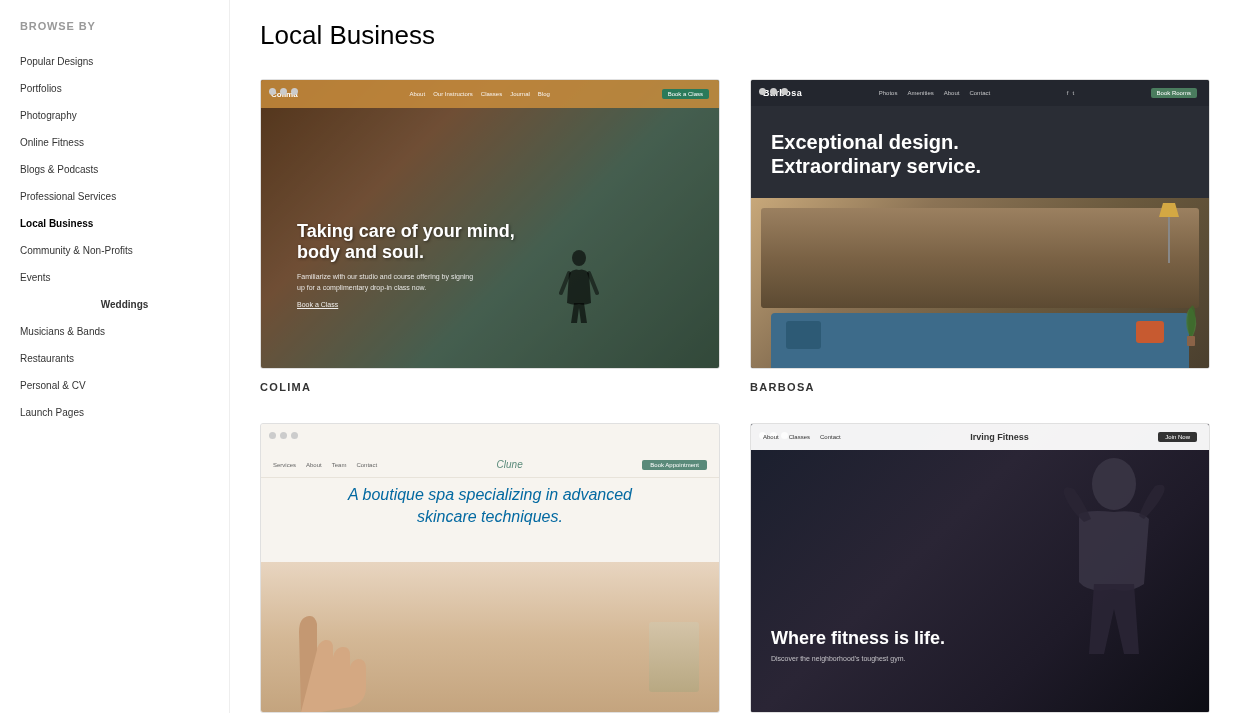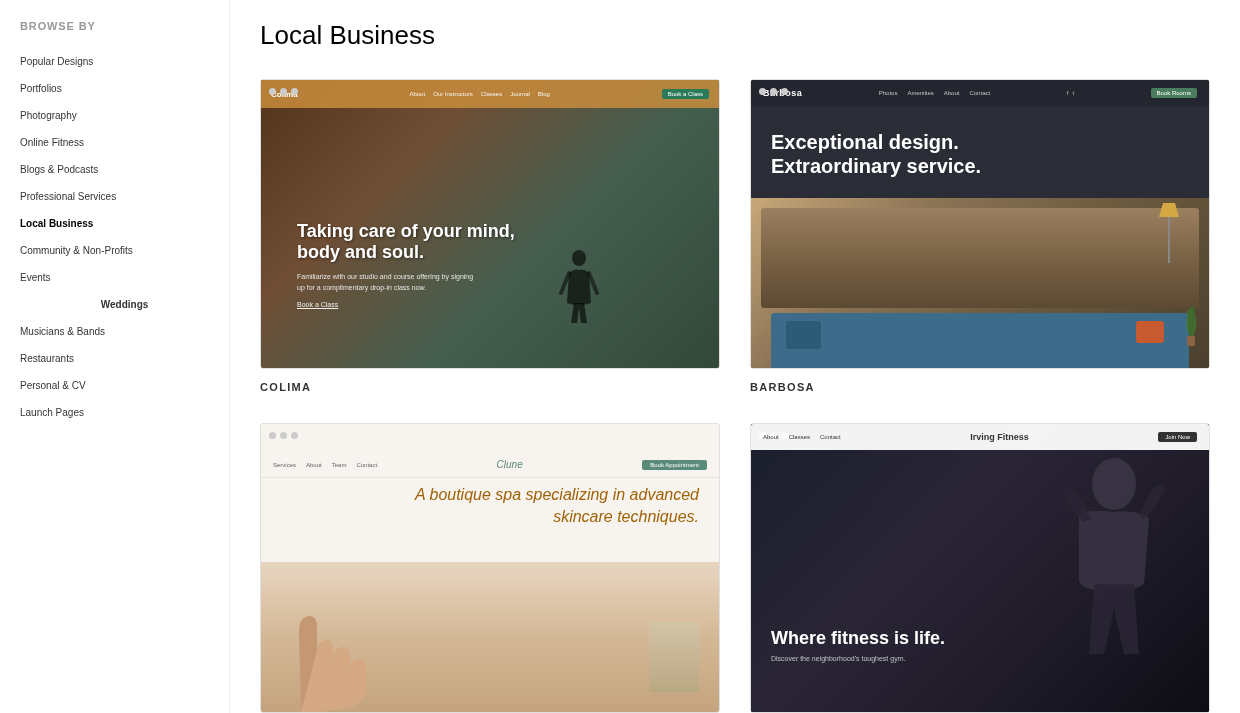--- a/index.html
+++ b/index.html
@@ -343,25 +343,24 @@
       position: absolute;
       top: 40px;
       left: 0;
       right: 0;
       text-align: center;
       padding: 20px;
     }
     .clune-headline {
       font-size: 16px;
       font-weight: 400;
-      color: #a16207;
+      color: #0369a1;
       line-height: 1.4;
       margin-bottom: 16px;
       font-style: italic;
-      text-align: right;
     }
     .clune-image-area {
       position: absolute;
       bottom: 0;
       left: 0;
       right: 0;
       height: 150px;
       background: linear-gradient(to bottom, #e8d5c0 0%, #d4b896 50%, #c4a47e 100%);
       overflow: hidden;
     }

